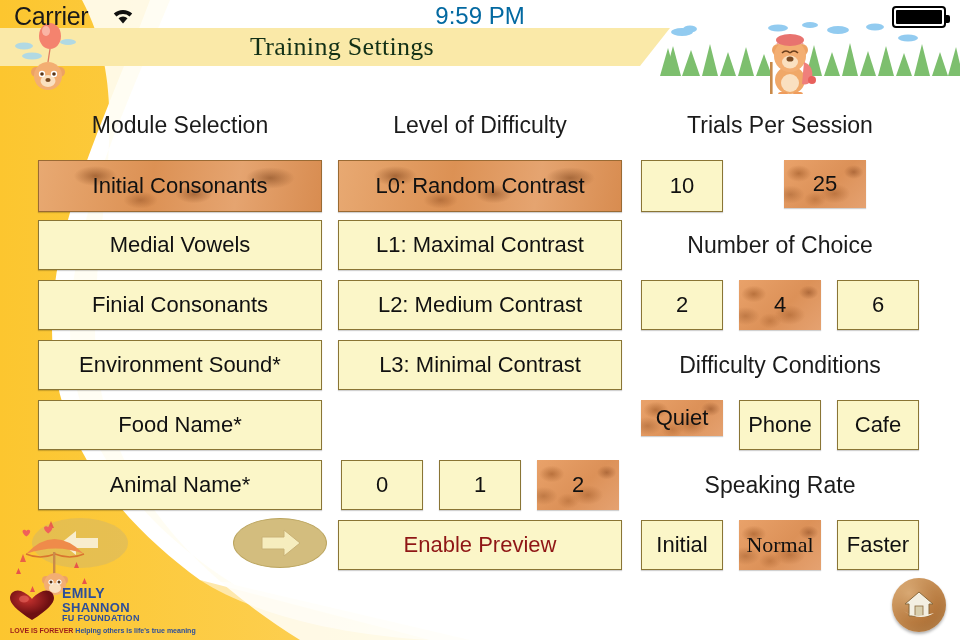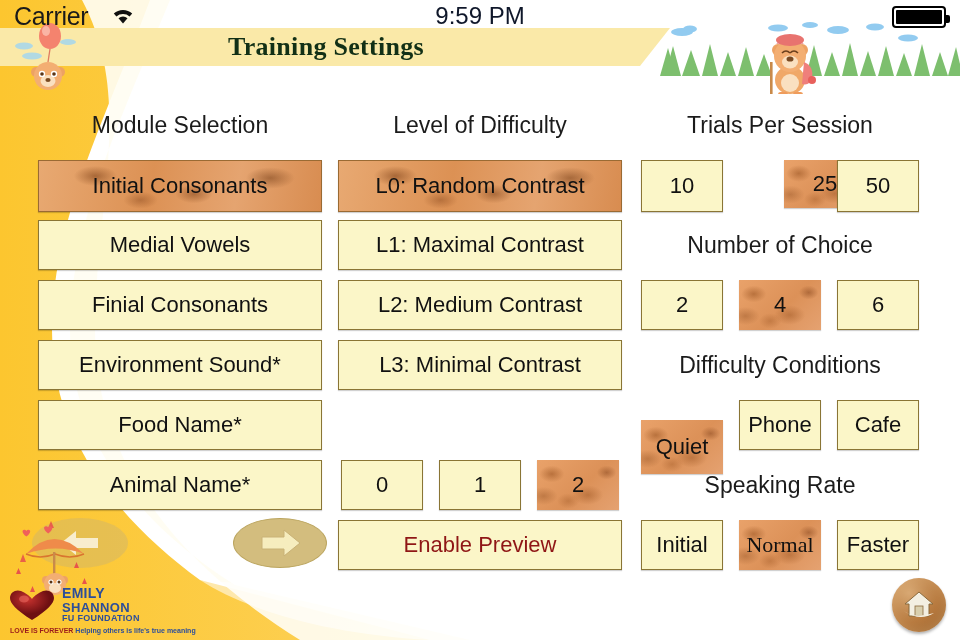--- a/index.html
+++ b/index.html
@@ -18,21 +18,21 @@
     position:absolute; top:0; left:0; width:960px; height:30px;
     z-index:30; pointer-events:none;padding-left:16px;
   }
   #carrier {
     position:absolute; left:14px; top:2px;
     font-size:25px; color:#1a1a1a; letter-spacing:-.3px;
   }
   #wifi-icon { position:absolute; left:110px; top:6px; }
   #clock {
     position:absolute; left:0; top:2px; width:960px; text-align:center;
-    font-size:24px; font-weight:400; color:#0f172a;
+    font-size:24px; font-weight:400; color:#0369a1;
   }
   #battery {
     position:absolute; right:14px; top:6px;
     width:54px; height:22px; border:2px solid #000; border-radius:4px;
     background:#fff; padding:2px;
   }
   #battery .fill { width:100%; height:100%; background:#000; border-radius:1px; }
   #battery .nub {
     position:absolute; right:-6px; top:7px; width:4px; height:8px;
     background:#000; border-radius:0 2px 2px 0;
@@ -41,24 +41,24 @@
   
   #banner {
     position:absolute; left:0; top:28px; width:670px; height:38px; z-index:20;
   }
   #banner .band {
     position:absolute; inset:0;
     background:#fae9a8;
     clip-path:polygon(0 0, 670px 0, 640px 38px, 0 38px);
   }
   #banner-title {
-    position:absolute; left:0; top:0; width:670px; height:38px;
+    position:absolute; left:16px; top:0; width:670px; height:38px;
     display:flex; align-items:center; justify-content:center;
     font-family:"Liberation Serif", serif;
-    font-weight:bold; font-size:26px; color:#123016;
+    font-weight:normal; font-size:26px; color:#123016;
     letter-spacing:.3px;
     padding-right:18px;
   }
 
   
   #forest { position:absolute; right:0; top:14px; width:300px; height:80px; z-index:15; }
 
   
   #content { position:absolute; inset:0; z-index:10; }
 
@@ -284,39 +284,36 @@
   </div>
 
   <div class="col-head" style="left:638px; top:112px; width:284px;">Trials Per Session</div>
 
   <div class="btn" style="left:641px; top:160px; width:82px; height:52px;">
     <span>10</span>
   </div>
   <div class="btn sel" style="left:739px; top:160px; width:82px; height:48px; border:none;margin-left:45px;">
     <span>25</span>
   </div>
-  <div class="btn" style="left:837px; top:160px; width:82px; height:52px;">
-    <span>50</span>
-  </div>
 
   <div class="col-head" style="left:638px; top:232px; width:284px;">Number of Choice</div>
 
   <div class="btn" style="left:641px; top:280px; width:82px; height:50px;">
     <span>2</span>
   </div>
   <div class="btn sel" style="left:739px; top:280px; width:82px; height:50px; border:none;">
     <span>4</span>
   </div>
   <div class="btn" style="left:837px; top:280px; width:82px; height:50px;">
     <span>6</span>
   </div>
 
   <div class="col-head" style="left:638px; top:352px; width:284px;">Difficulty Conditions</div>
 
-  <div class="btn sel" style="left:641px; top:420px; width:82px; height:54px; border:none;">
+  <div class="btn sel" style="left:641px; top:400px; width:82px; height:36px; border:none;">
     <span>Quiet</span>
   </div>
   <div class="btn" style="left:739px; top:400px; width:82px; height:50px;">
     <span>Phone</span>
   </div>
   <div class="btn" style="left:837px; top:400px; width:82px; height:50px;">
     <span>Cafe</span>
   </div>
 
   <div class="col-head" style="left:638px; top:472px; width:284px;">Speaking Rate</div>

